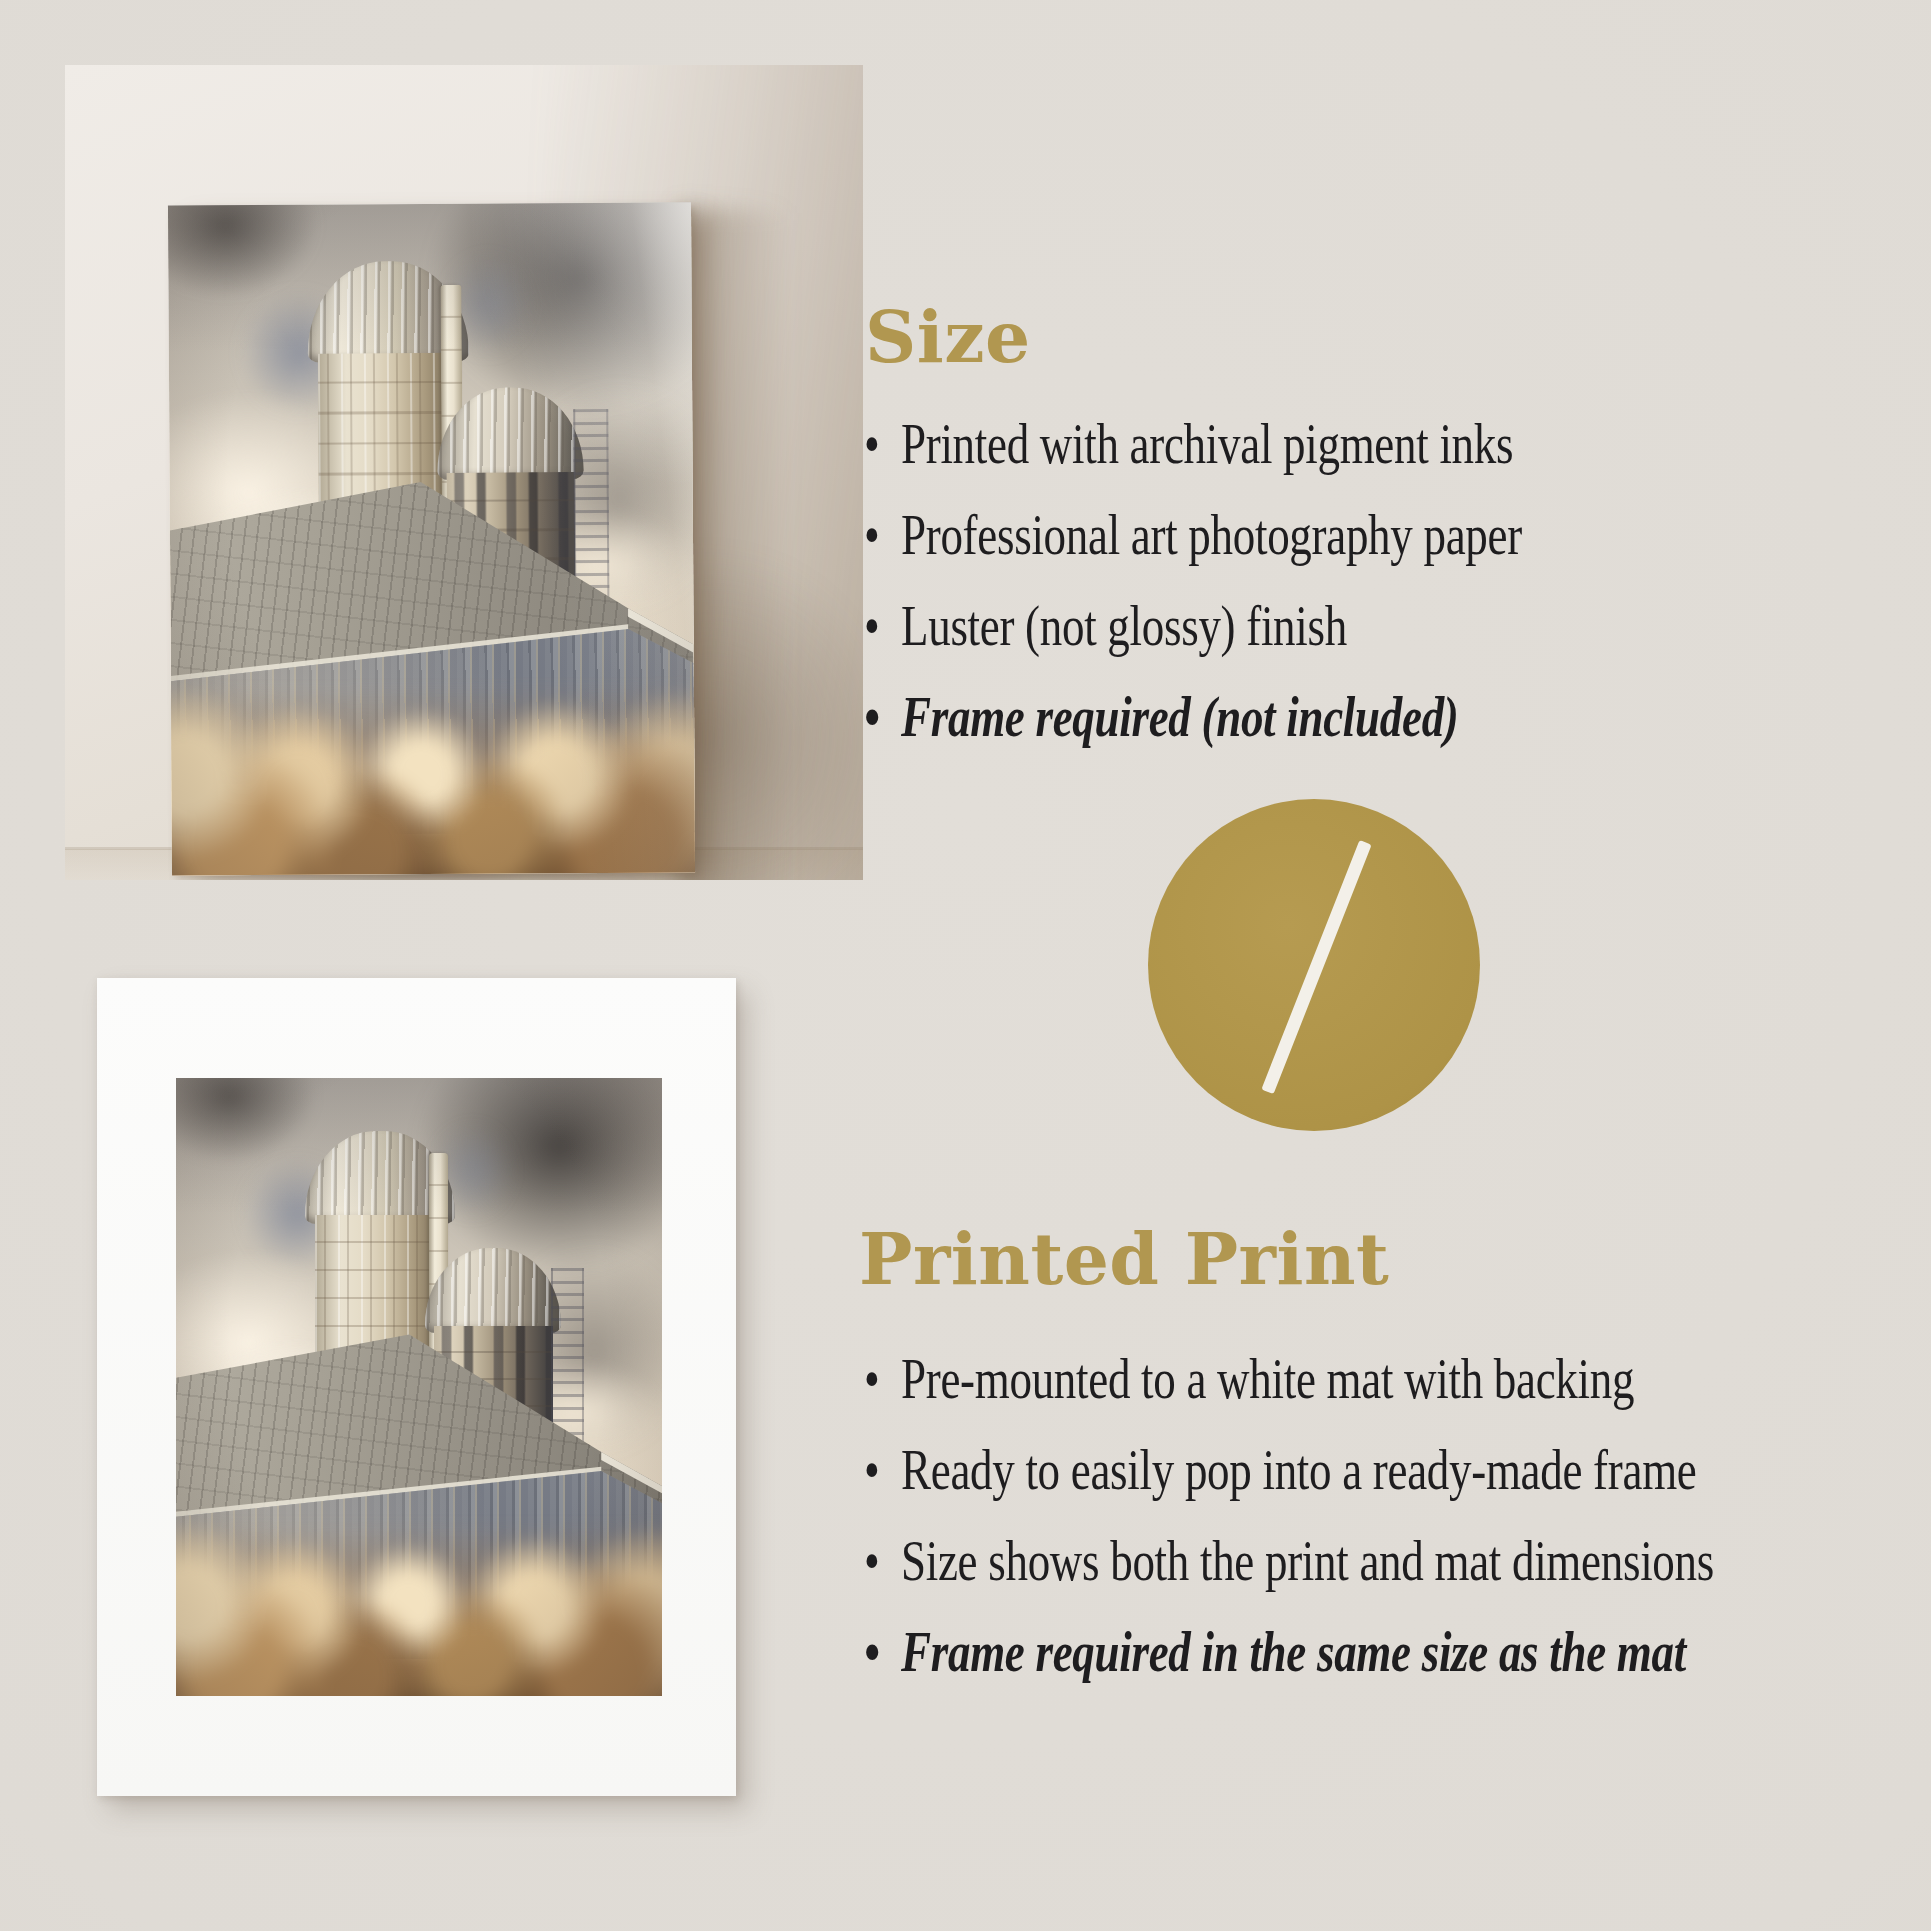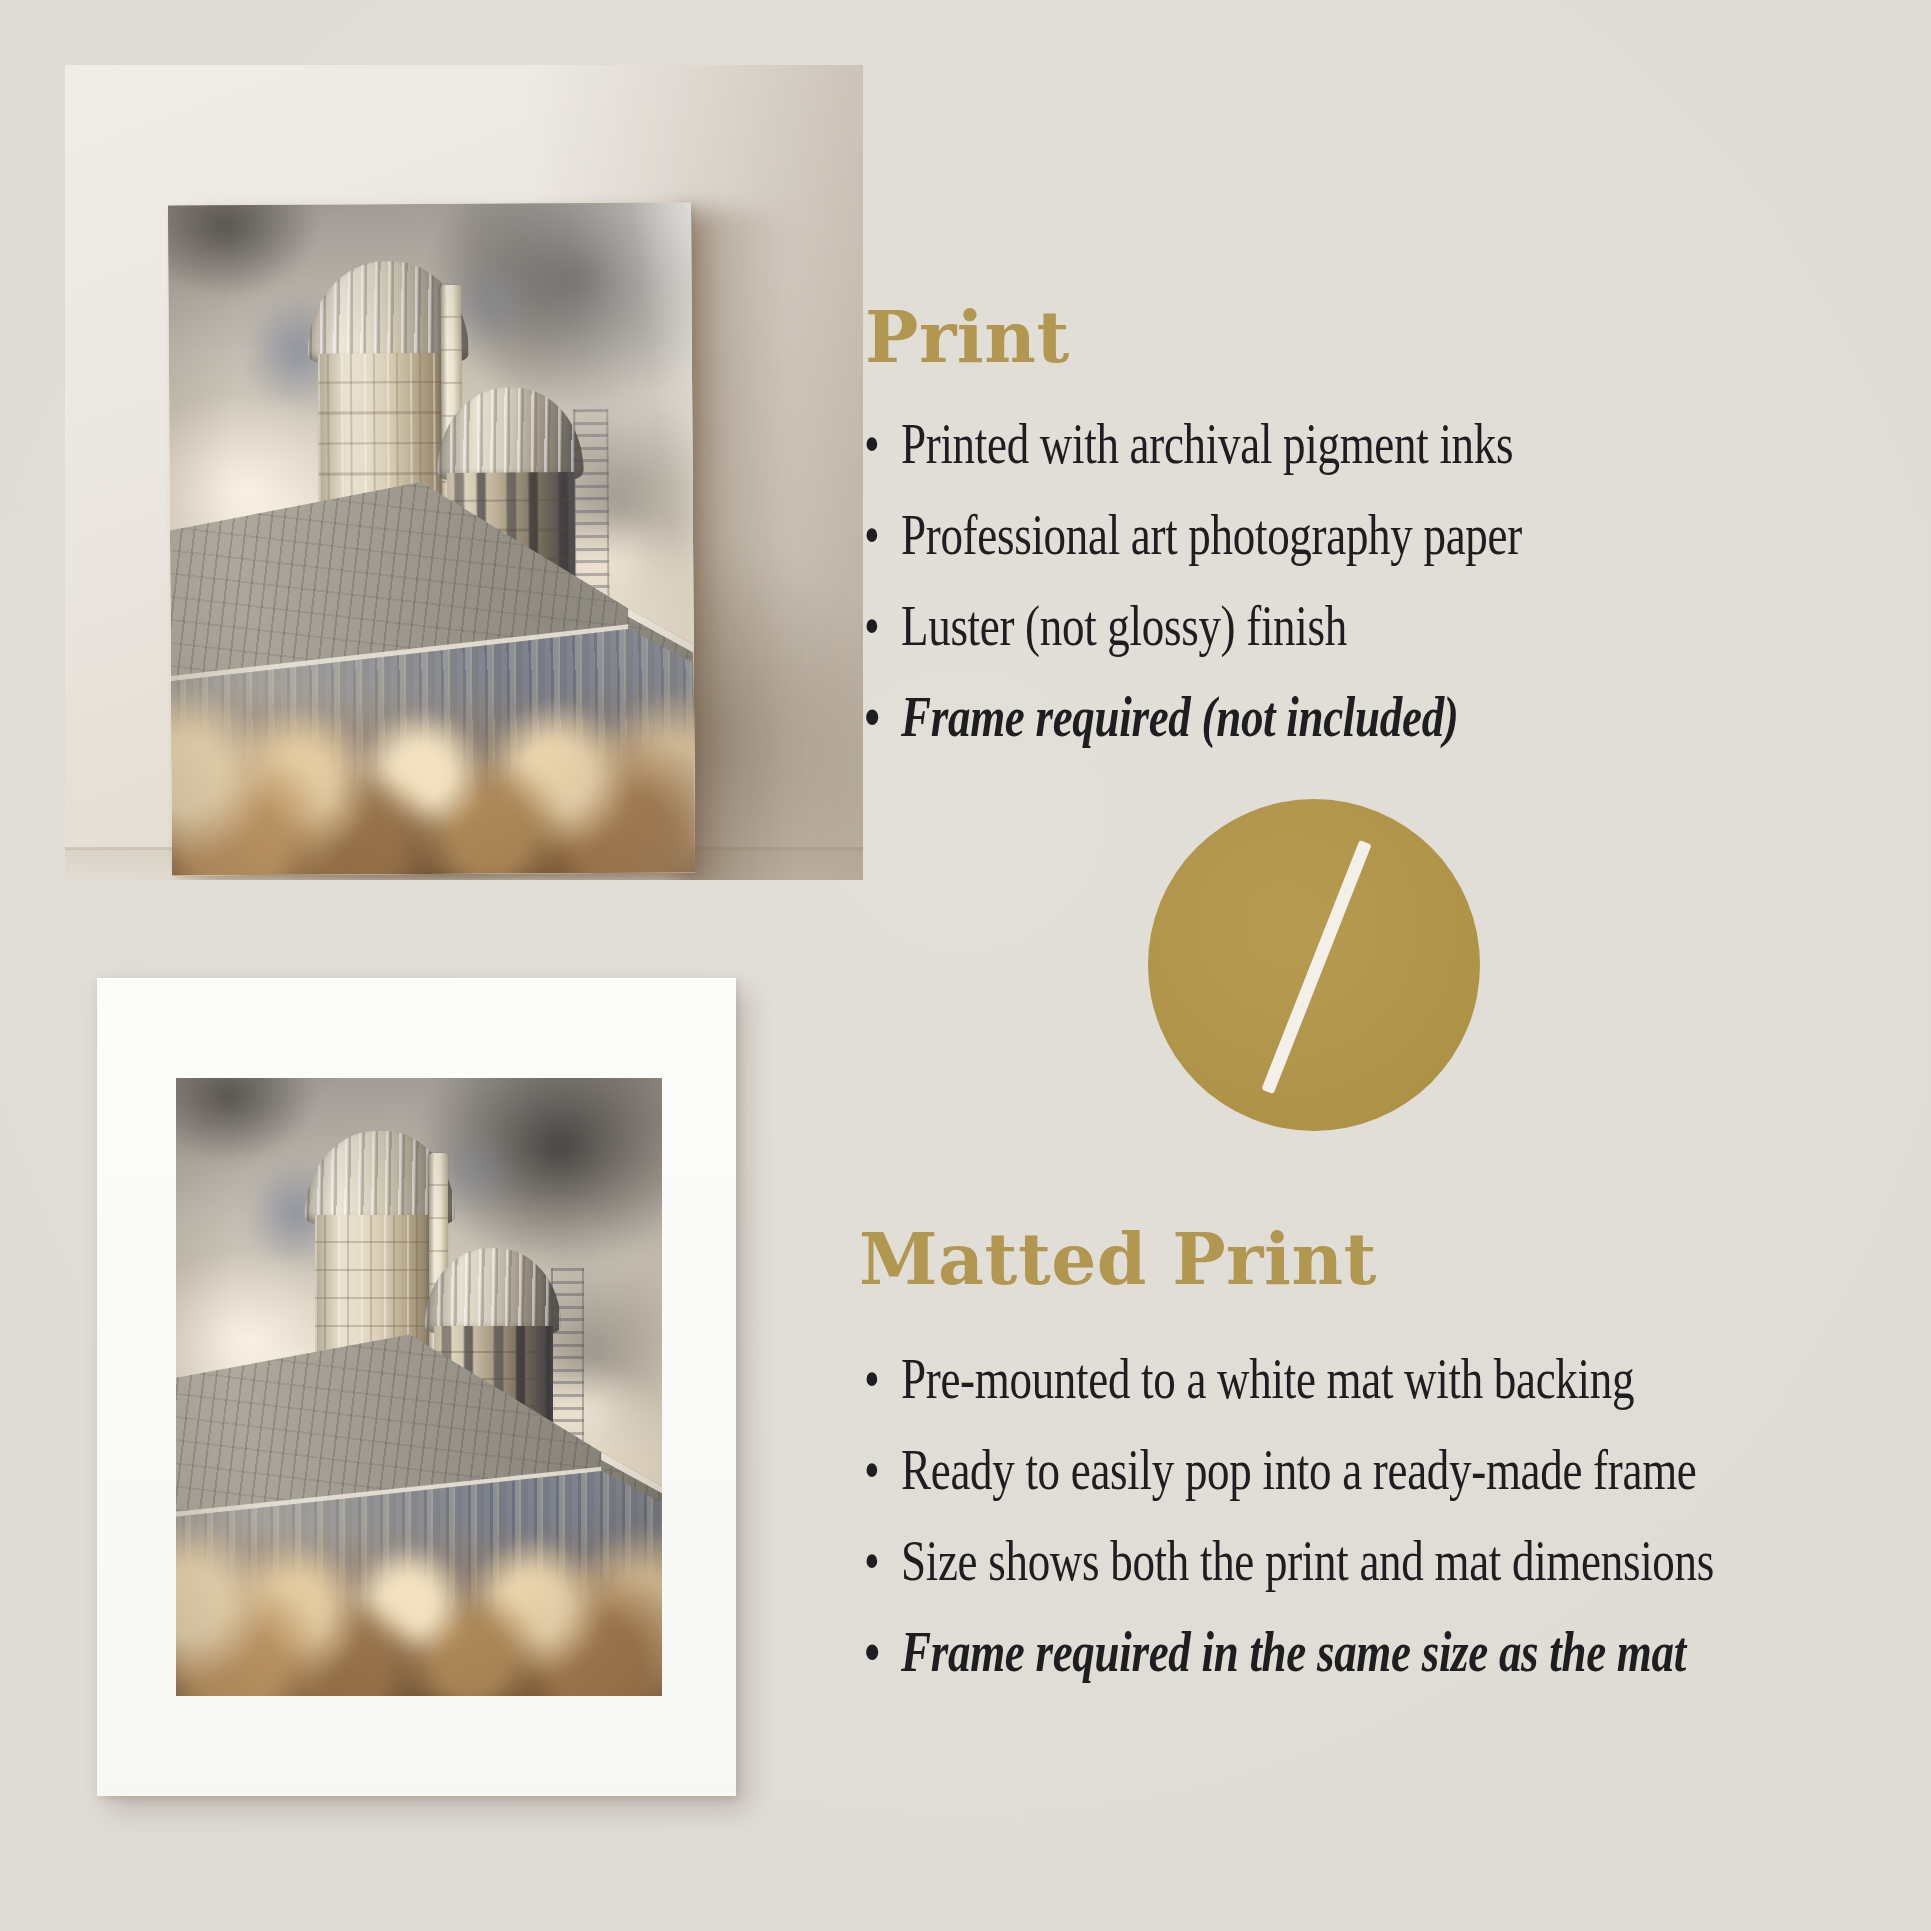--- a/index.html
+++ b/index.html
@@ -204,33 +204,33 @@
     <div class="roof-trim"></div>
     <div class="eave-trim"></div>
     <div class="wall"></div>
     <div class="bokeh"></div>
     <div class="tone"></div>
   </div>
 </div>
     </div>
   </div>
 
-  <h2 class="heading" id="print-heading">Print</h2>
+  <h2 class="heading" id="print-heading">Size</h2>
   <ul class="bullets" id="print-bullets">
     <li><span>Printed with archival pigment inks</span></li>
     <li><span>Professional art photography paper</span></li>
     <li><span>Luster (not glossy) finish</span></li>
     <li class="em"><span>Frame required (not included)</span></li>
   </ul>
 
   <div class="divider">
     <div class="slash"></div>
   </div>
 
-  <h2 class="heading" id="matted-heading">Matted Print</h2>
+  <h2 class="heading" id="matted-heading">Printed Print</h2>
   <ul class="bullets" id="matted-bullets">
     <li><span>Pre-mounted to a white mat with backing</span></li>
     <li><span>Ready to easily pop into a ready-made frame</span></li>
     <li><span>Size shows both the print and mat dimensions</span></li>
     <li class="em"><span>Frame required in the same size as the mat</span></li>
   </ul>
 
 </div>
 
 

